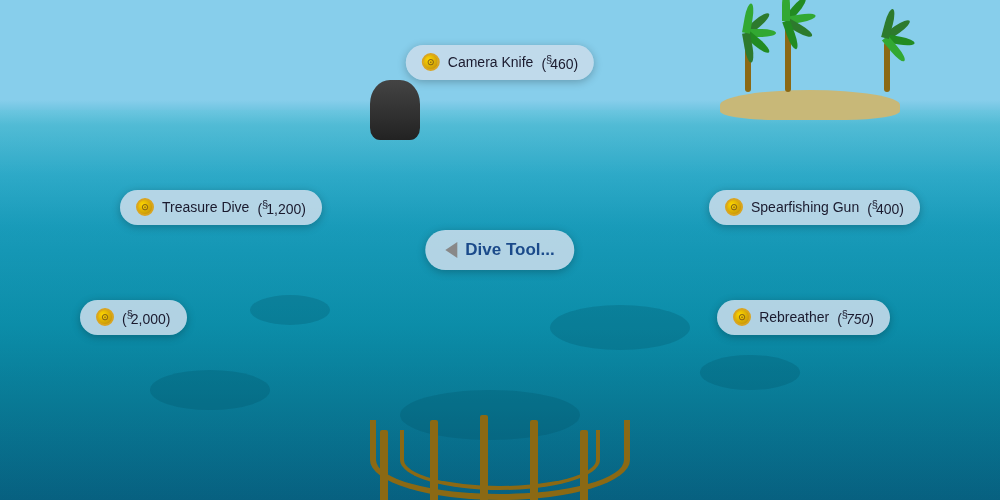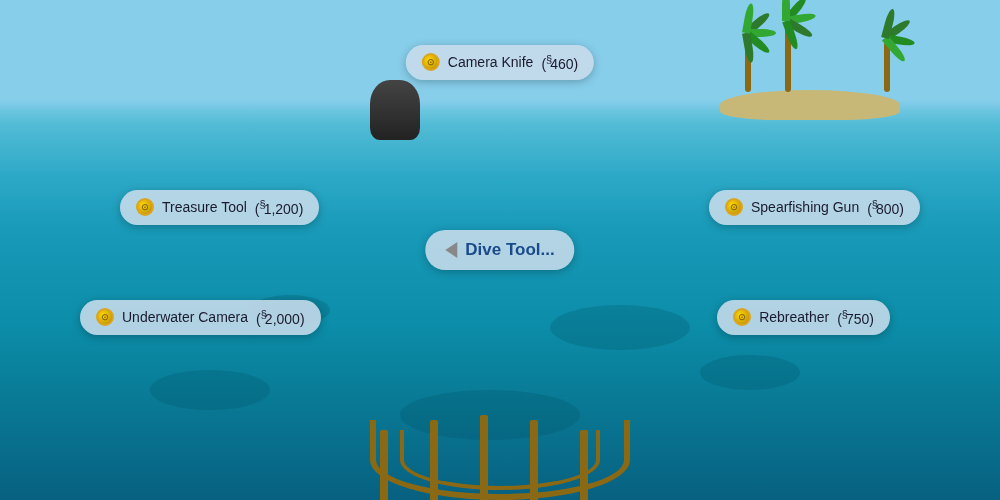--- a/index.html
+++ b/index.html
@@ -317,46 +317,45 @@
 <button class="menu-btn" id="btn-diving-knife">
   <span class="coin-icon">⊙</span>
   <span>Camera Knife</span>
   <span>
     (<span style="font-size:11px; vertical-align:super;">§</span><span style="margin-left:-2px;">460</span>)
   </span>
 </button>
 
 <button class="menu-btn" id="btn-treasure-tool">
   <span class="coin-icon">⊙</span>
-  <span>Treasure Tool</span>
+  <span>Treasure Dive</span>
   <span>
     (<span style="font-size:11px; vertical-align:super;">§</span><span style="margin-left:-2px;">1,200</span>)
   </span>
 </button>
 
 <button class="menu-btn" id="btn-spearfishing">
   <span class="coin-icon">⊙</span>
   <span>Spearfishing Gun</span>
   <span>
-    (<span style="font-size:11px; vertical-align:super;">§</span><span style="margin-left:-2px;">800</span>)
+    (<span style="font-size:11px; vertical-align:super;">§</span><span style="margin-left:-2px;">400</span>)
   </span>
 </button>
 
 <button class="menu-btn" id="btn-underwater-camera">
   <span class="coin-icon">⊙</span>
-  <span>Underwater Camera</span>
   <span>
     (<span style="font-size:11px; vertical-align:super;">§</span><span style="margin-left:-2px;">2,000</span>)
   </span>
 </button>
 
 <button class="menu-btn" id="btn-rebreather">
   <span class="coin-icon">⊙</span>
   <span>Rebreather</span>
   <span>
-    (<span style="font-size:11px; vertical-align:super;">§</span><span style="margin-left:-2px;">750</span>)
+    (<span style="font-size:11px; vertical-align:super;">§</span><span style="margin-left:-2px;font-style:italic;">750</span>)
   </span>
 </button>
 
 <button class="center-btn">
   <span class="arrow-left"></span>
   <span>Dive Tool...</span>
 </button>
 
 </body></html>

